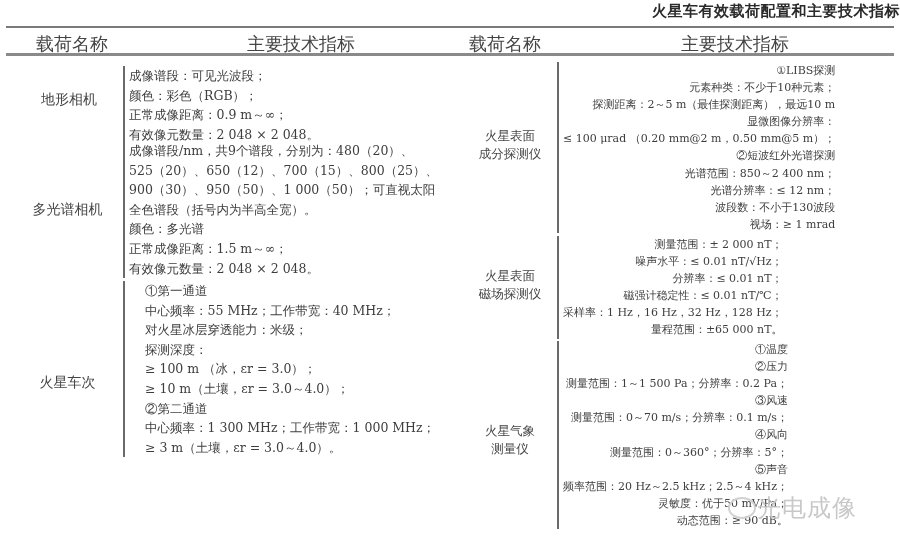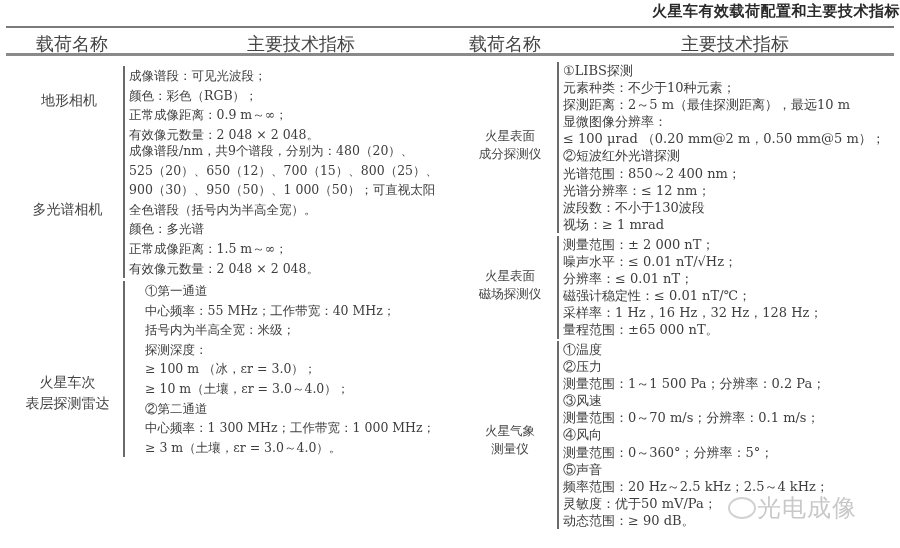--- a/index.html
+++ b/index.html
@@ -26,21 +26,21 @@
 
   .label {
     position: absolute; font-size: 14px; color: #444; text-align: center; line-height: 21px;
     font-family: "DejaVu Sans", "Liberation Sans", sans-serif;
   }
   .block {
     position: absolute; border-left: 2px solid #6a6a6a; padding-left: 4px;
     font-size: 12.5px; line-height: 19.6px; color: #3d3d3d; white-space: nowrap;
   }
   .block .ln { display: block; }
-  .block.right { font-size: 13px; line-height: 17.1px; }
+  .block.right { font-size: 11px; line-height: 17.1px; text-align: right; }
 
   .watermark {
     position: absolute; left: 757px; top: 492px; font-size: 24px; color: #c8c8c8;
     font-family: "DejaVu Sans", "Liberation Sans", sans-serif; letter-spacing: 1px;
   }
   .wm-icon {
     position: absolute; left: 728px; top: 497px; width: 24px; height: 18px;
     border: 2px solid #d2d2d2; border-radius: 50%;
   }
 </style>
@@ -48,21 +48,21 @@
 <body>
 
 <div class="title">火星车有效载荷配置和主要技术指标</div>
 <div class="rule-top"></div>
 <div class="hdr h1">载荷名称</div>
 <div class="hdr h2">主要技术指标</div>
 <div class="hdr h3">载荷名称</div>
 <div class="hdr h4">主要技术指标</div>
 <div class="rule-head"></div>
 
-<div class="label" style="left:34px; top:90px; width:70px;">
+<div class="label" style="left:34px; top:90px; width:70px;font-family:Liberation Mono, monospace;">
   <span>地形相机</span>
 </div>
 <div class="block" style="left:123px; top:58px;margin-top:8px;">
   <span class="ln">成像谱段：可见光波段；</span>
   <span class="ln">颜色：彩色（RGB）；</span>
   <span class="ln">正常成像距离：0.9 m～∞；</span>
   <span class="ln">有效像元数量：2 048 × 2 048。</span>
 </div>
 
 <div class="label" style="left:25px; top:199px; width:85px;">
@@ -73,26 +73,25 @@
   <span class="ln">525（20）、650（12）、700（15）、800（25）、</span>
   <span class="ln">900（30）、950（50）、1 000（50）；可直视太阳</span>
   <span class="ln">全色谱段（括号内为半高全宽）。</span>
   <span class="ln">颜色：多光谱</span>
   <span class="ln">正常成像距离：1.5 m～∞；</span>
   <span class="ln">有效像元数量：2 048 × 2 048。</span>
 </div>
 
 <div class="label" style="left:20px; top:372px; width:95px;">
   <span class="ln" style="display:block">火星车次</span>
-  <span class="ln" style="display:block">表层探测雷达</span>
 </div>
 <div class="block" style="left:123px; top:281px;padding-left:20px;">
   <span class="ln">①第一通道</span>
   <span class="ln">中心频率：55 MHz；工作带宽：40 MHz；</span>
-  <span class="ln">括号内为半高全宽：米级；</span>
+  <span class="ln">对火星冰层穿透能力：米级；</span>
   <span class="ln">探测深度：</span>
   <span class="ln">≥ 100 m （冰，εr = 3.0）；</span>
   <span class="ln">≥ 10 m（土壤，εr = 3.0～4.0）；</span>
   <span class="ln">②第二通道</span>
   <span class="ln">中心频率：1 300 MHz；工作带宽：1 000 MHz；</span>
   <span class="ln">≥ 3 m（土壤，εr = 3.0～4.0）。</span>
 </div>
 
 <div class="label" style="left:470px; top:127px; width:80px; font-size:12.5px; line-height:18px;">
   <span style="display:block">火星表面</span>

